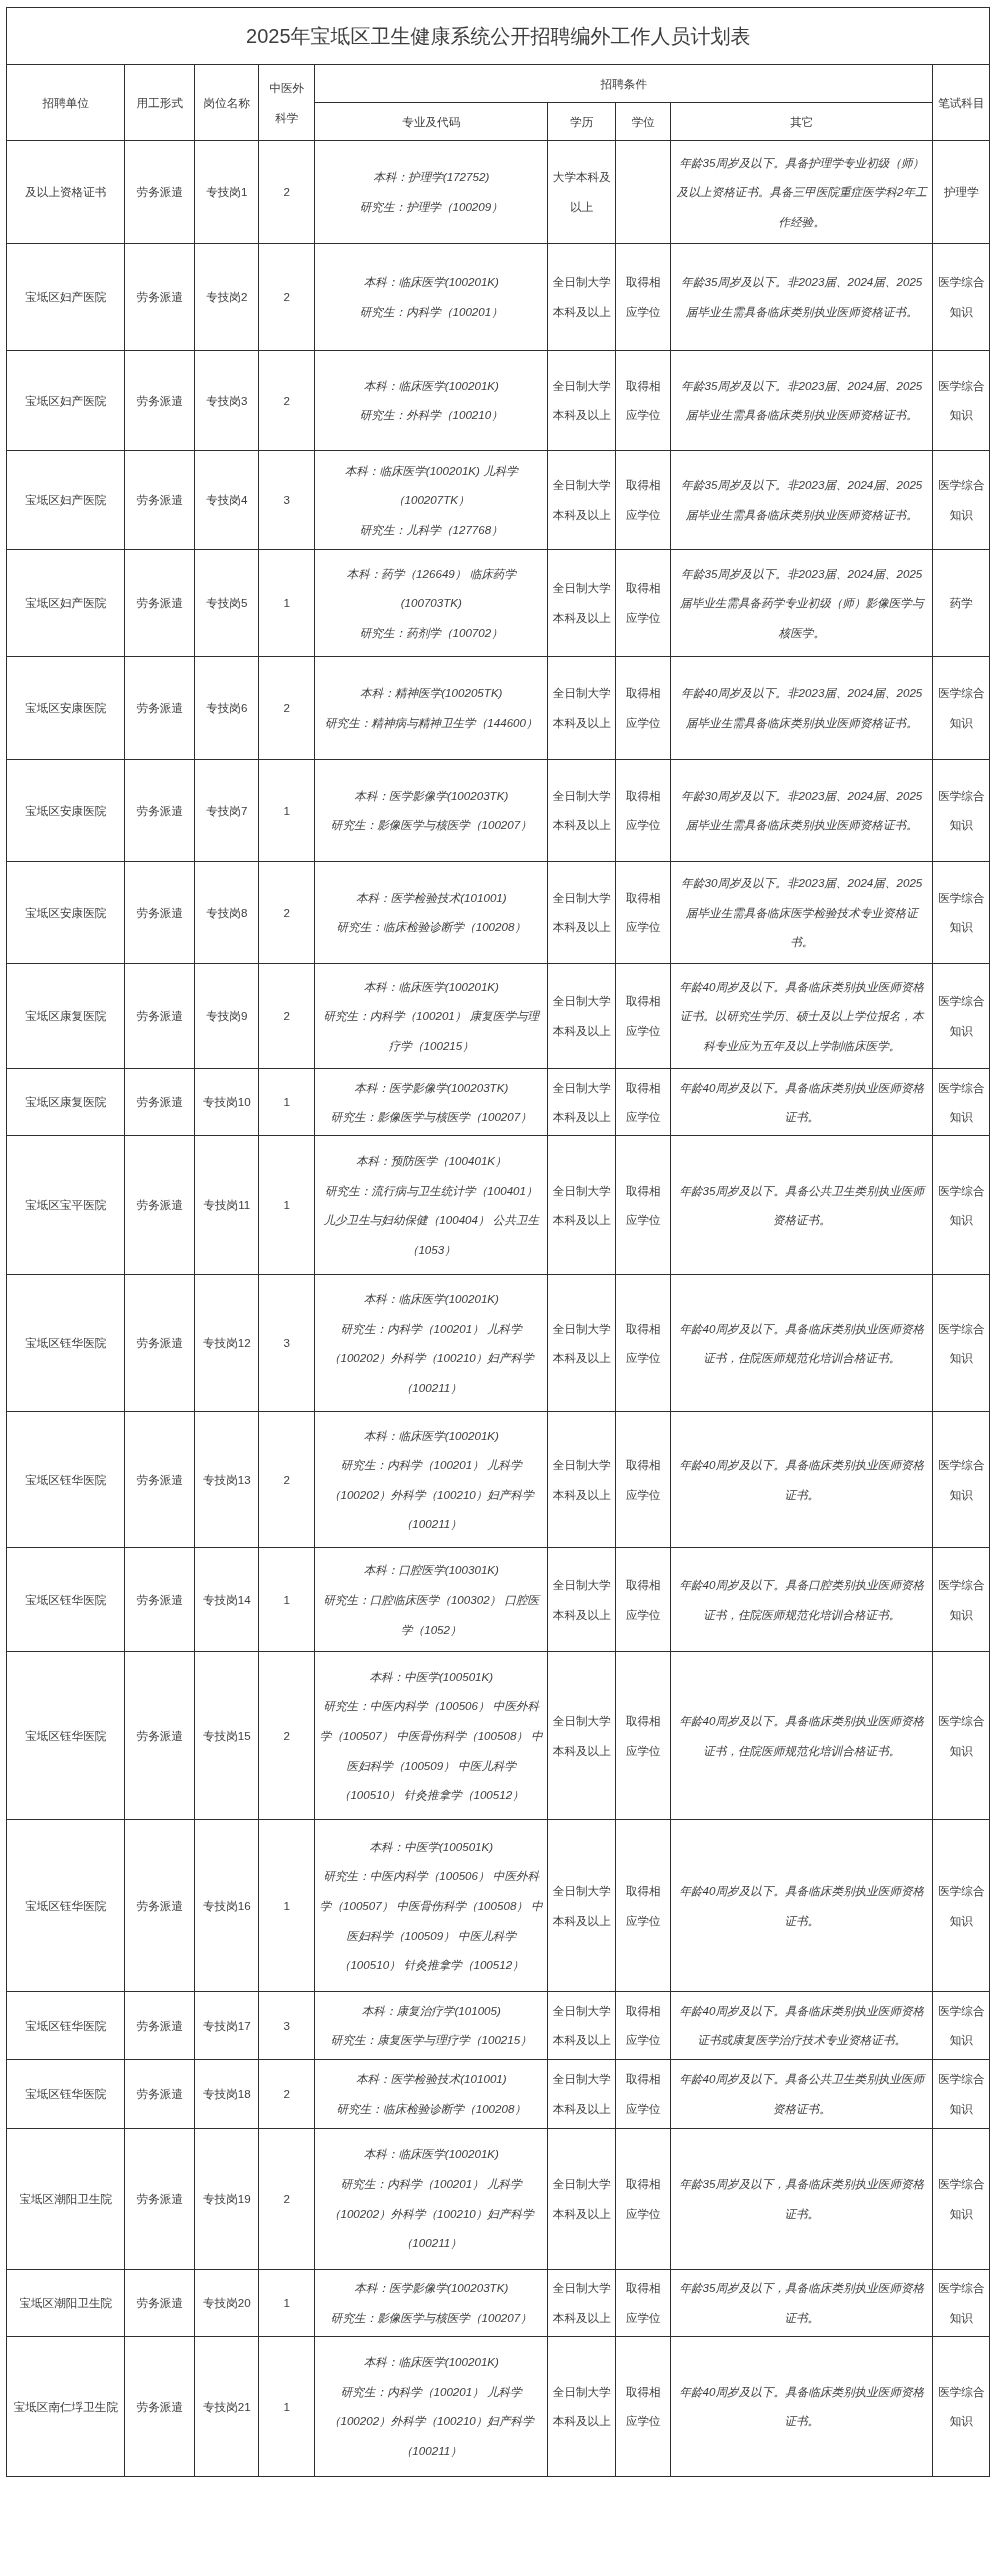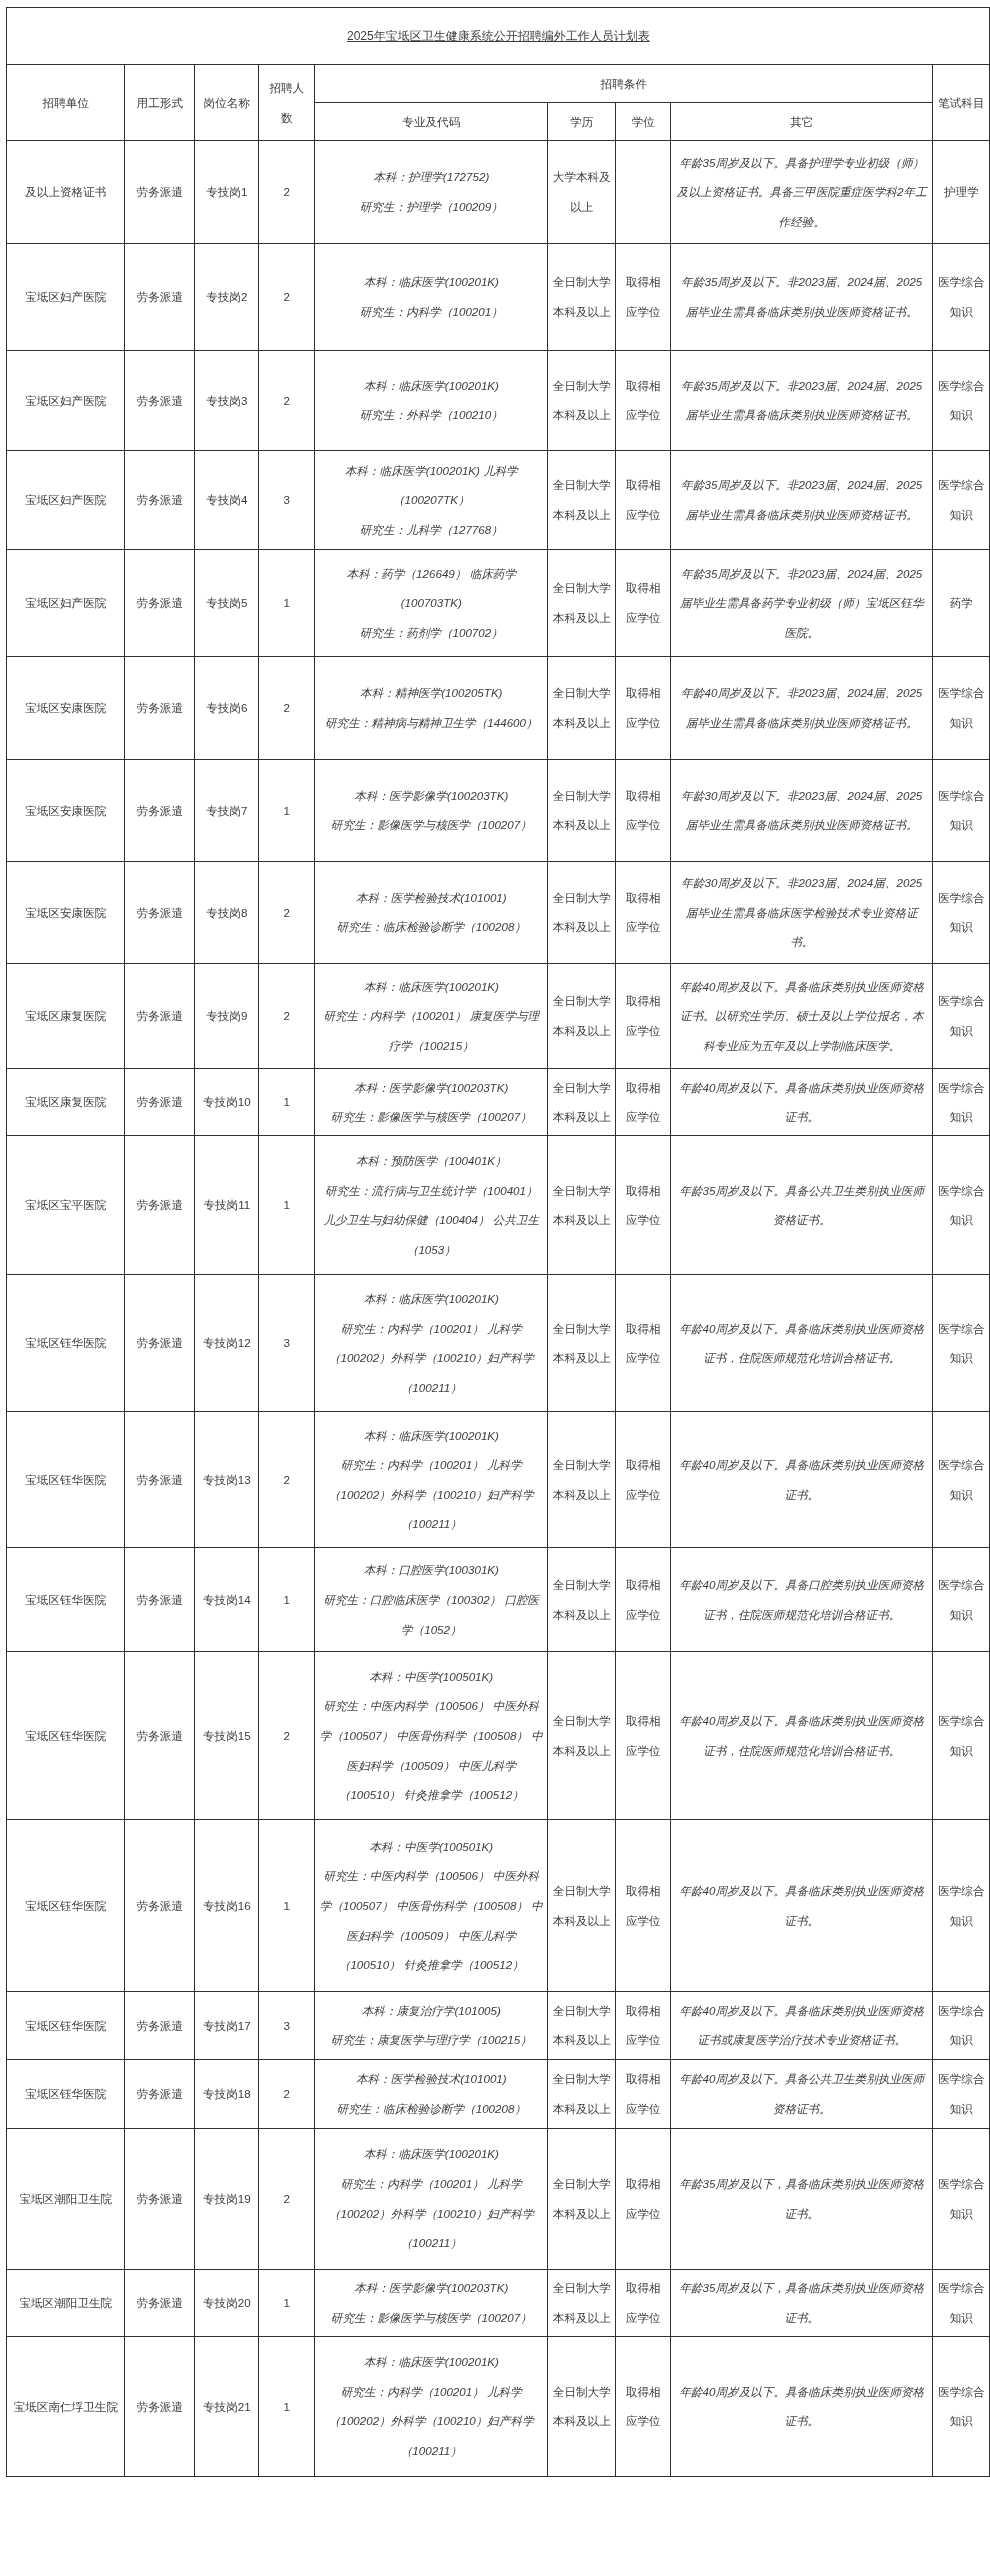--- a/index.html
+++ b/index.html
@@ -29,24 +29,23 @@
     color: #3d3d3d;
     text-align: center;
     vertical-align: middle;
     padding: 3.6px 4.5px;
     line-height: 2.55;
     box-sizing: border-box;
     overflow: hidden;
   }
   tr.title-row td {
     height: 57px;
-    font-size: 12px;
+    font-size: 20px;
     line-height: 1.4;
     border-bottom: 0.9px solid #2f2f2f;
-    text-decoration: underline;
   }
   thead tr.head-1 th { height: 38px; }
   thead tr.head-2 th { height: 34px; }
   td.major, td.other { white-space: pre-line; font-style: italic; }
 </style>
 </head>
 <body>
 
 <div class="page">
   <table class="plan">
@@ -62,21 +61,21 @@
         <col style="width:57px">
     </colgroup>
     <thead>
       <tr class="title-row">
         <td colspan="9">2025年宝坻区卫生健康系统公开招聘编外工作人员计划表</td>
       </tr>
       <tr class="head-1">
         <th rowspan="2">招聘单位</th>
         <th rowspan="2">用工形式</th>
         <th rowspan="2">岗位名称</th>
-        <th rowspan="2">招聘人数</th>
+        <th rowspan="2">中医外科学</th>
         <th colspan="4">招聘条件</th>
         <th rowspan="2">笔试科目</th>
       </tr>
       <tr class="head-2">
         <th>专业及代码</th>
         <th>学历</th>
         <th>学位</th>
         <th>其它</th>
       </tr>
     </thead>
@@ -131,21 +130,21 @@
         </tr>
         <tr style="height: 107px;">
           <td>宝坻区妇产医院</td>
           <td>劳务派遣</td>
           <td>专技岗5</td>
           <td>1</td>
           <td class="major">本科：药学（126649） 临床药学(100703TK)
 研究生：药剂学（100702）</td>
           <td>全日制大学本科及以上</td>
           <td>取得相应学位</td>
-          <td class="other">年龄35周岁及以下。非2023届、2024届、2025届毕业生需具备药学专业初级（师）宝坻区钰华医院。</td>
+          <td class="other">年龄35周岁及以下。非2023届、2024届、2025届毕业生需具备药学专业初级（师）影像医学与核医学。</td>
           <td>药学</td>
         </tr>
         <tr style="height: 103px;">
           <td>宝坻区安康医院</td>
           <td>劳务派遣</td>
           <td>专技岗6</td>
           <td>2</td>
           <td class="major">本科：精神医学(100205TK)
 研究生：精神病与精神卫生学（144600）</td>
           <td>全日制大学本科及以上</td>

